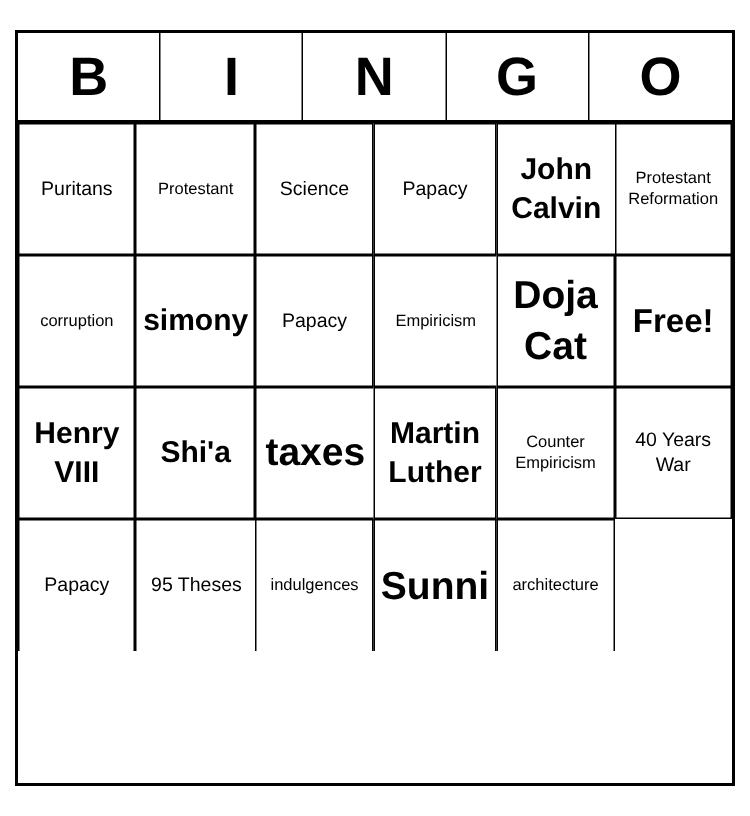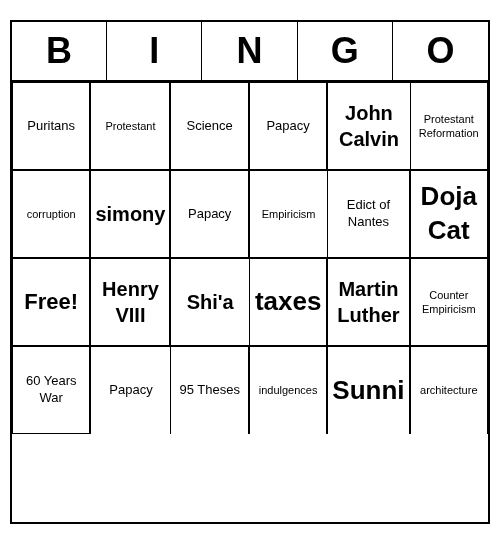--- a/index.html
+++ b/index.html
@@ -108,23 +108,20 @@
       <div class="bingo-cell">
         <span class="cell-text medium">simony</span>
       </div>
       <div class="bingo-cell">
         <span class="cell-text">Papacy</span>
       </div>
       <div class="bingo-cell">
         <span class="cell-text small">Empiricism</span>
       </div>
       <div class="bingo-cell">
-        <span class="cell-text">Edict of Nantes</span>
-      </div>
-      <div class="bingo-cell">
         <span class="cell-text large">Doja Cat</span>
       </div>
       <div class="bingo-cell">
         <span class="cell-text free">Free!</span>
       </div>
       <div class="bingo-cell">
         <span class="cell-text medium">Henry VIII</span>
       </div>
       <div class="bingo-cell">
         <span class="cell-text medium">Shi'a</span>
@@ -132,21 +129,21 @@
       <div class="bingo-cell">
         <span class="cell-text large">taxes</span>
       </div>
       <div class="bingo-cell">
         <span class="cell-text medium">Martin Luther</span>
       </div>
       <div class="bingo-cell">
         <span class="cell-text small">Counter Empiricism</span>
       </div>
       <div class="bingo-cell">
-        <span class="cell-text">60 Years War</span>
+        <span class="cell-text">40 Years War</span>
       </div>
       <div class="bingo-cell">
         <span class="cell-text">Papacy</span>
       </div>
       <div class="bingo-cell">
         <span class="cell-text">95 Theses</span>
       </div>
       <div class="bingo-cell">
         <span class="cell-text small">indulgences</span>
       </div>

